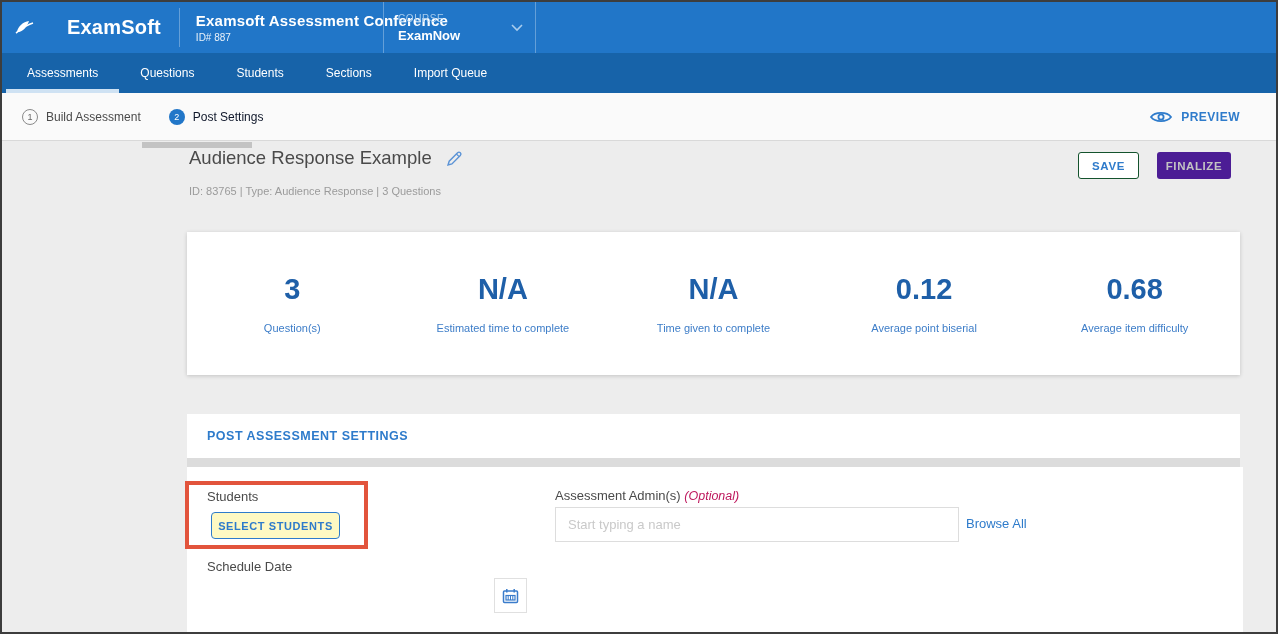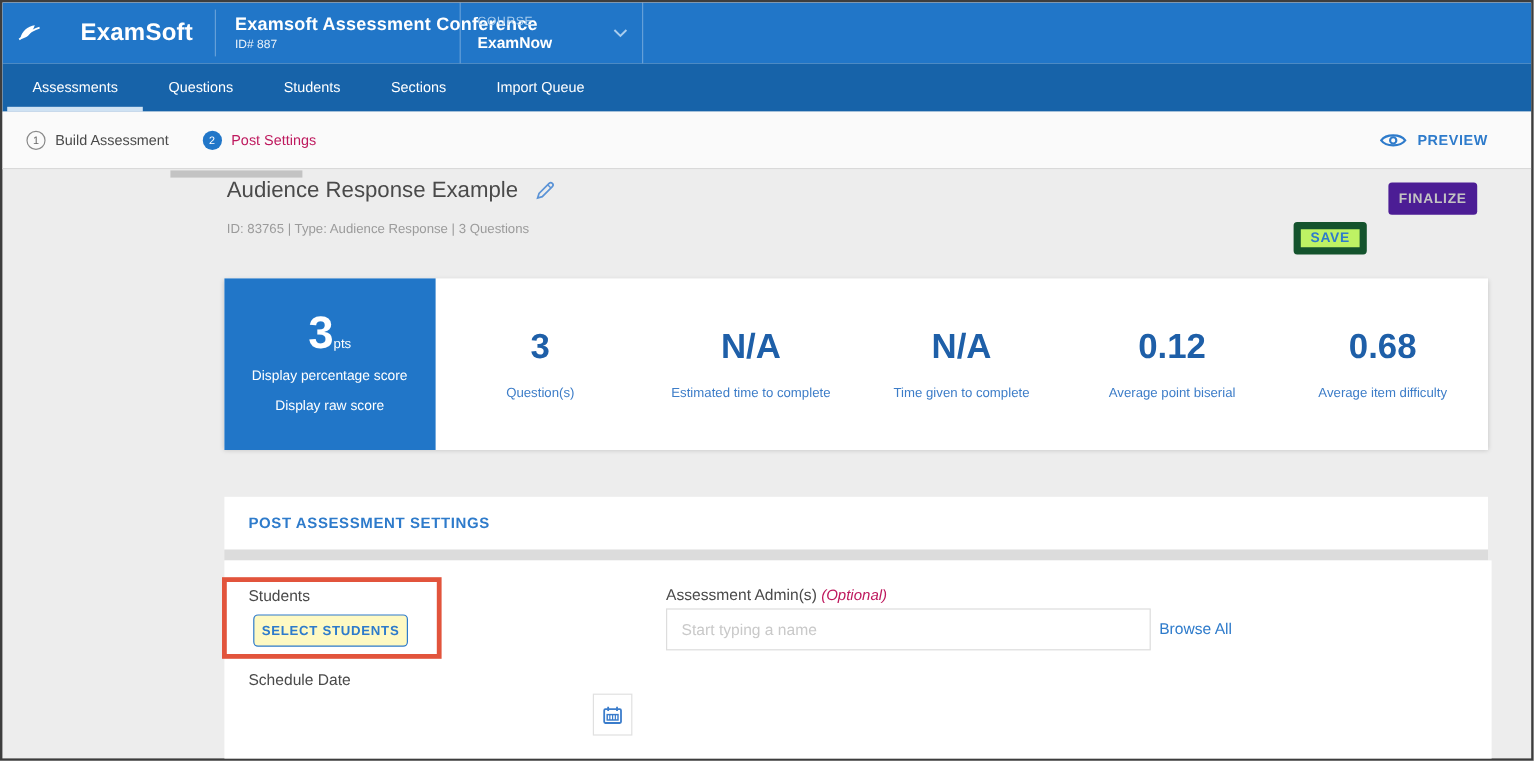--- a/index.html
+++ b/index.html
@@ -44,32 +44,32 @@
     display:flex; align-items:center; padding:0 36px 0 20px;
   }
   .step{ display:flex; align-items:center; margin-right:28px; cursor:pointer; }
   .step-circle{
     width:16px; height:16px; border-radius:50%; font-size:9px;
     display:flex; align-items:center; justify-content:center; margin-right:8px;
   }
   .step1 .step-circle{ border:1px solid #8a8a8a; color:#666; background:#fafafa; }
   .step2 .step-circle{ background:#2176c8; color:#fff; }
   .step1 .step-label{ font-size:12px; color:#4a4a4a; }
-  .step2 .step-label{ font-size:12px; color:#be185d; }
+  .step2 .step-label{ font-size:12px; color:#0f172a; }
   .preview{ margin-left:auto; display:flex; align-items:center; cursor:pointer; }
   .preview-label{ font-size:12px; color:#2e7bcb; font-weight:bold; letter-spacing:.5px; margin-left:8px; }
   .progress-chunk{ position:absolute; left:140px; top:140px; width:110px; height:6px; background:#c3c3c3; }
   
   .page-title{ position:absolute; left:187px; top:145px; font-size:18.5px; color:#4a4a4a;
     display:flex; align-items:center; }
   .pencil{ margin-left:14px; cursor:pointer; }
   .meta{ position:absolute; left:187px; top:183px; font-size:11px; color:#9b9b9b; }
   .btn{ position:absolute; height:27px; font-size:11.5px; font-weight:bold; letter-spacing:.6px;
     border-radius:3px; cursor:pointer; font-family:inherit; }
-  .btn-save{ left:1076px; top:150px; width:61px; background:#bef264; border:6px solid #14532d; color:#2e7bcb;margin-top:33px; }
+  .btn-save{ left:1076px; top:150px; width:61px; background:#ffffff; border:1px solid #14532d; color:#2e7bcb; }
   .btn-finalize{ left:1155px; top:150px; width:74px; background:#4c1d95; border:none; color:#c3c3c3; cursor:default; }
   
   .stats{
     position:absolute; left:185px; top:230px; width:1053px; height:143px;
     background:#fff; display:flex; box-shadow:0 1px 4px rgba(0,0,0,.18);
   }
   .card{ flex:1; display:flex; flex-direction:column; align-items:center; justify-content:center; }
   .card .value{ font-size:29px; font-weight:bold; color:#1e5fa8; }
   .card .label{ font-size:11px; color:#3d7dc8; margin-top:16px; }
   .card-score{ background:#2176c8; color:#fff; }
@@ -171,25 +171,20 @@
     <svg class="pencil" width="17" height="17" viewBox="0 0 17 17">
       <path d="M2 15 L3.2 11.2 L11.6 2.8 A1.9 1.9 0 0 1 14.3 5.5 L5.9 13.9 Z" fill="none" stroke="#5b93d6" stroke-width="1.4"></path>
       <line x1="10.4" y1="4" x2="13.1" y2="6.7" stroke="#5b93d6" stroke-width="1.2"></line>
     </svg>
   </div>
   <div class="meta">ID: 83765 | Type: Audience Response | 3 Questions</div>
   <button class="btn btn-save">SAVE</button>
   <button class="btn btn-finalize">FINALIZE</button>
 
   <div class="stats">
-    <div class="card card-score">
-      <div class="value"><span>3</span><span class="unit">pts</span></div>
-      <div class="label">Display percentage score</div>
-      <div class="label">Display raw score</div>
-    </div>
     <div class="card">
       <div class="value">3</div>
       <div class="label">Question(s)</div>
     </div>
     <div class="card">
       <div class="value">N/A</div>
       <div class="label">Estimated time to complete</div>
     </div>
     <div class="card">
       <div class="value">N/A</div>

